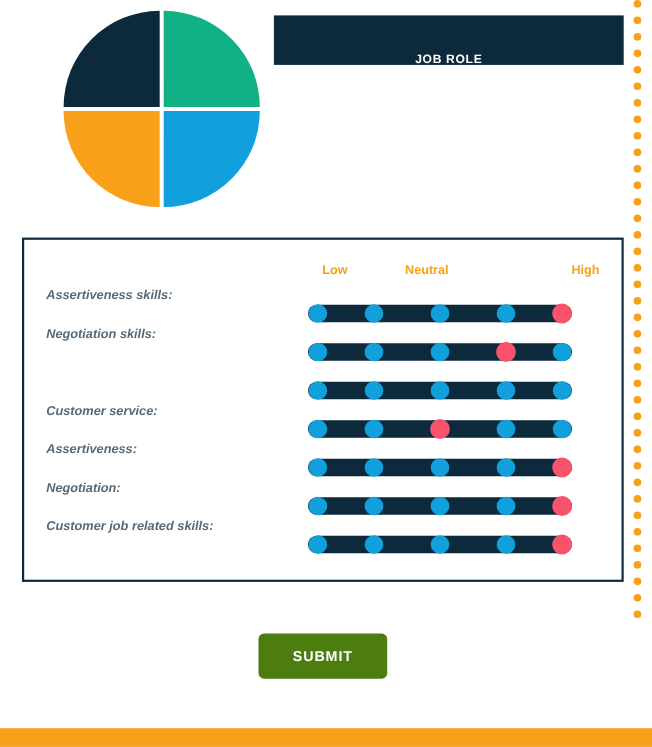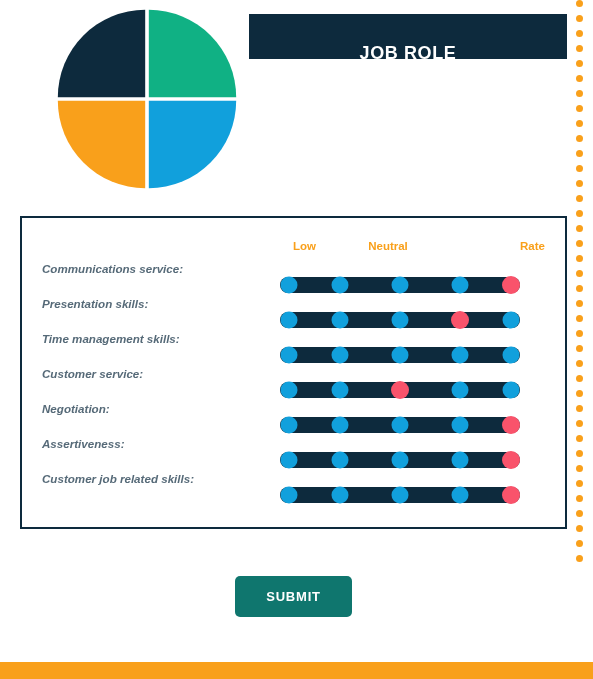--- a/index.html
+++ b/index.html
@@ -71,21 +71,21 @@
     top: 14px;
     width: 318px;
     height: 45px;
     background: #0d2a3d;
     display: flex;
     align-items: center;
     justify-content: center;
   }
   #title-text {
     color: #ffffff;
-    font-size: 18px;
+    font-size: 11px;
     font-weight: bold;
     letter-spacing: 0.6px;
     margin-top: 34px;
   }
 
   
   #question-block {
     position: absolute;
     left: 254px;
     top: 68px;
@@ -183,21 +183,21 @@
     height: 18px;
   }
 
   
   #submit-button {
     position: absolute;
     left: 235px;
     top: 576px;
     width: 117px;
     height: 41px;
-    background: #0f766e;
+    background: #4d7c0f;
     border: none;
     border-radius: 5px;
     color: #ffffff;
     font-family: "Liberation Sans", sans-serif;
     font-size: 13px;
     font-weight: bold;
     letter-spacing: 0.8px;
     cursor: pointer;
   }
 </style>
@@ -219,76 +219,75 @@
 
   <div id="question-block">
   </div>
 </div>
 
 <div id="rating-card"></div>
 
 <div id="scale-legend">
   <span class="scale-label low">Low</span>
   <span class="scale-label neutral">Neutral</span>
-  <span class="scale-label high">Rate</span>
+  <span class="scale-label high">High</span>
 </div>
 
 <div id="rating-rows">
     <div class="rating-row">
-      <span class="row-label">Communications service:</span>
+      <span class="row-label">Assertiveness skills:</span>
       <div class="slider-track">
         <div class="slider-dot" style="left: 9px;"></div>
         <div class="slider-dot" style="left: 25%;"></div>
         <div class="slider-dot" style="left: 50%;"></div>
         <div class="slider-dot" style="left: 75%;"></div>
         <div class="slider-dot selected" style="left: calc(100% - 9px);"></div>
       </div>
     </div>
     <div class="rating-row">
-      <span class="row-label">Presentation skills:</span>
+      <span class="row-label">Negotiation skills:</span>
       <div class="slider-track">
         <div class="slider-dot" style="left: 9px;"></div>
         <div class="slider-dot" style="left: 25%;"></div>
         <div class="slider-dot" style="left: 50%;"></div>
         <div class="slider-dot selected" style="left: 75%;"></div>
         <div class="slider-dot" style="left: calc(100% - 9px);"></div>
       </div>
     </div>
     <div class="rating-row">
-      <span class="row-label">Time management skills:</span>
       <div class="slider-track">
         <div class="slider-dot" style="left: 9px;"></div>
         <div class="slider-dot" style="left: 25%;"></div>
         <div class="slider-dot" style="left: 50%;"></div>
         <div class="slider-dot" style="left: 75%;"></div>
         <div class="slider-dot" style="left: calc(100% - 9px);"></div>
       </div>
     </div>
     <div class="rating-row">
       <span class="row-label">Customer service:</span>
       <div class="slider-track">
         <div class="slider-dot" style="left: 9px;"></div>
         <div class="slider-dot" style="left: 25%;"></div>
         <div class="slider-dot selected" style="left: 50%;"></div>
         <div class="slider-dot" style="left: 75%;"></div>
         <div class="slider-dot" style="left: calc(100% - 9px);"></div>
       </div>
     </div>
     <div class="rating-row">
+      <span class="row-label">Assertiveness:</span>
+      <div class="slider-track">
+        <div class="slider-dot" style="left: 9px;"></div>
+        <div class="slider-dot" style="left: 25%;"></div>
+        <div class="slider-dot" style="left: 50%;"></div>
+        <div class="slider-dot" style="left: 75%;"></div>
+        <div class="slider-dot selected" style="left: calc(100% - 9px);"></div>
+      </div>
+    </div>
+    <div class="rating-row">
       <span class="row-label">Negotiation:</span>
-      <div class="slider-track">
-        <div class="slider-dot" style="left: 9px;"></div>
-        <div class="slider-dot" style="left: 25%;"></div>
-        <div class="slider-dot" style="left: 50%;"></div>
-        <div class="slider-dot" style="left: 75%;"></div>
-        <div class="slider-dot selected" style="left: calc(100% - 9px);"></div>
-      </div>
-    </div>
-    <div class="rating-row">
-      <span class="row-label">Assertiveness:</span>
       <div class="slider-track">
         <div class="slider-dot" style="left: 9px;"></div>
         <div class="slider-dot" style="left: 25%;"></div>
         <div class="slider-dot" style="left: 50%;"></div>
         <div class="slider-dot" style="left: 75%;"></div>
         <div class="slider-dot selected" style="left: calc(100% - 9px);"></div>
       </div>
     </div>
     <div class="rating-row">
       <span class="row-label">Customer job related skills:</span>

